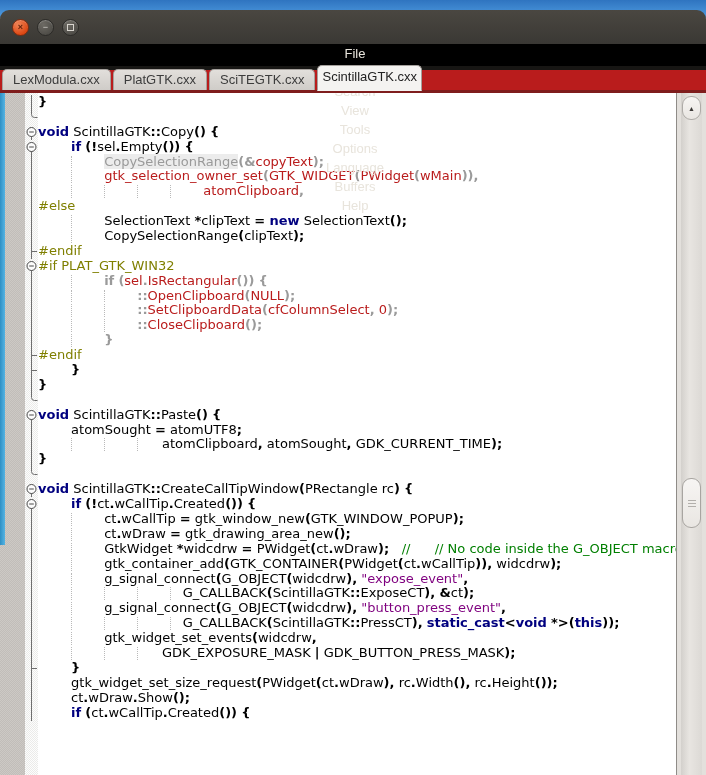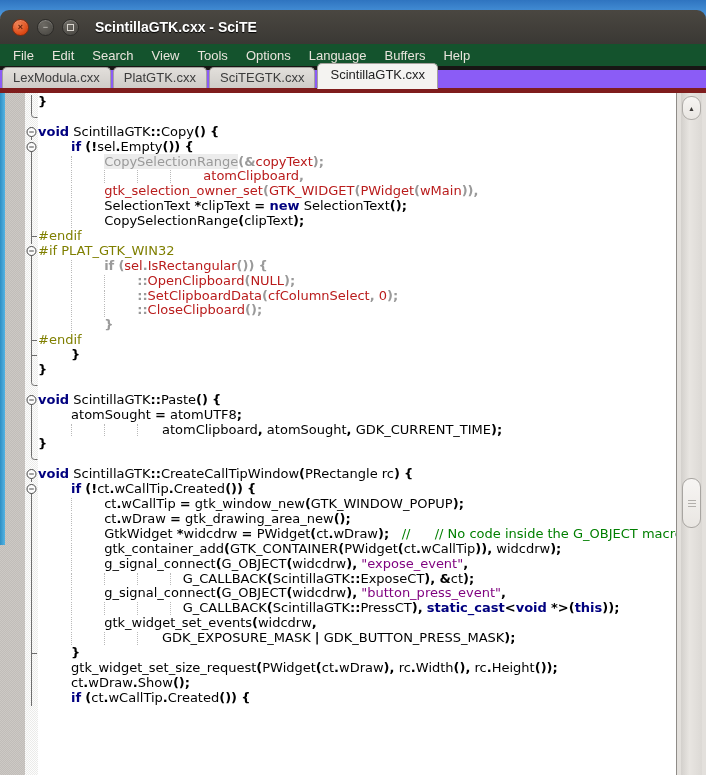--- a/index.html
+++ b/index.html
@@ -18,31 +18,31 @@
     display:flex;align-items:center;justify-content:center;font-size:9px;line-height:1;
     box-shadow:inset 0 1px 1px rgba(255,255,255,.25);cursor:default;}
   .winbtn.close{background:radial-gradient(circle at 35% 30%,#f08457,#dd4814 70%);
     border:1px solid #7e2c10;color:#5e1f0a;font-weight:bold;margin-left:12px;}
   .winbtn.gray{background:radial-gradient(circle at 35% 30%,#6d6a64,#4e4c47 75%);
     border:1px solid #2b2a27;color:#d8d5cf;}
   .winbtn .sq{width:5px;height:5px;border:1px solid #d8d5cf;display:block;}
   .wtitle{color:#ffffff;font-weight:bold;font-size:14px;margin-left:16px;
     text-shadow:0 1px 1px #000;}
   .menubar{position:absolute;left:0;top:44px;width:706px;height:22px;
-    background:#14532d;display:flex;align-items:center;padding-left:4px;box-sizing:border-box;z-index:2;}
+    background:#000000;display:flex;align-items:center;padding-left:4px;box-sizing:border-box;z-index:2;flex-direction:column;}
   .menu-item{color:#e8e4dc;font-size:13px;padding:2px 9px;cursor:default;}
   .menushadow{position:absolute;left:0;top:66px;width:706px;height:4px;background:#171614;z-index:2;}
   
   .tabbar{position:absolute;left:0;top:70px;width:706px;height:23px;
-    background:#8b5cf6;border-bottom:5px solid #7f1d1d;box-sizing:border-box;
+    background:#b91c1c;border-bottom:3px solid #7f1d1d;box-sizing:border-box;
     display:flex;align-items:flex-end;z-index:2;}
   .tab{font-size:13px;color:#3c3c3c;background:linear-gradient(#e2dfdb,#cfccc8);
     border:1px solid #a5a19d;border-bottom:none;border-radius:5px 5px 0 0;
     padding:2px 10px 3px;margin-left:2px;height:15px;cursor:default;white-space:nowrap;}
-  .tab.active{background:#f4f3f1;color:#222;padding:3px 12px 5px;height:16px;
+  .tab.active{background:#f4f3f1;color:#222;padding:3px 4px 5px;height:16px;
     position:relative;z-index:3;margin-bottom:-1px;border-bottom:1px solid #f4f3f1;}
   
   .editor{position:absolute;left:0;top:93px;width:676px;height:682px;background:#ffffff;
     overflow:hidden;z-index:1;}
   .margin-sym{position:absolute;left:0;top:0;width:25px;height:682px;
     background:repeating-conic-gradient(#cdc9c5 0% 25%,#c1bdb9 0% 50%) 0 0/2px 2px;}
   .margin-fold{position:absolute;left:25px;top:0;width:13px;height:682px;
     background:repeating-conic-gradient(#fdfdfd 0% 25%,#ebebe9 0% 50%) 0 0/2px 2px;}
   .lines{position:absolute;left:0;top:2px;width:676px;}
   .ln{display:flex;height:14.9px;}
@@ -78,21 +78,20 @@
 <body>
 
 <div class="top-strip"></div>
 
 <div class="titlebar">
   <span class="winbtn close">×</span>
   <span class="winbtn gray">−</span>
   <span class="winbtn gray">
       <span class="sq"></span>
     </span>
-  <span class="wtitle">ScintillaGTK.cxx - SciTE</span>
 </div>
 
 <div class="menubar">
     <span class="menu-item">File</span>
     <span class="menu-item">Edit</span>
     <span class="menu-item">Search</span>
     <span class="menu-item">View</span>
     <span class="menu-item">Tools</span>
     <span class="menu-item">Options</span>
     <span class="menu-item">Language</span>
@@ -155,29 +154,37 @@
           </svg>
         </span>
         <span class="lc"><span class="guide" style="left: 33.0594px;"></span><span class="tk-t">		</span><span class="tk-h">CopySelectionRange</span><span class="tk-G">(&amp;</span><span class="tk-g">copyText</span><span class="tk-G">);</span></span>
       </div>
       <div class="ln">
         <span class="fm">
           <svg width="13" height="15">
             <line x1="6.5" y1="0" x2="6.5" y2="15" stroke="#6e6e6e"></line>
           </svg>
         </span>
+        <span class="lc"><span class="guide" style="left: 33.0594px;"></span><span class="tk-t">		</span><span class="tk-g">gtk_selection_owner_set</span><span class="tk-G">(</span><span class="tk-g">GTK_WIDGET</span><span class="tk-G">(</span><span class="tk-g">PWidget</span><span class="tk-G">(</span><span class="tk-g">wMain</span><span class="tk-G">)),</span></span>
+      </div>
+      <div class="ln">
+        <span class="fm">
+          <svg width="13" height="15">
+            <line x1="6.5" y1="0" x2="6.5" y2="15" stroke="#6e6e6e"></line>
+          </svg>
+        </span>
         <span class="lc"><span class="guide" style="left: 33.0594px;"></span><span class="guide" style="left: 66.1188px;"></span><span class="guide" style="left: 99.1781px;"></span><span class="guide" style="left: 132.238px;"></span><span class="tk-t">		                        </span><span class="tk-g">atomClipboard</span><span class="tk-G">,</span></span>
       </div>
       <div class="ln">
         <span class="fm">
           <svg width="13" height="15">
             <line x1="6.5" y1="0" x2="6.5" y2="15" stroke="#6e6e6e"></line>
           </svg>
         </span>
-        <span class="lc"><span class="guide" style="left: 33.0594px;"></span><span class="tk-t">		</span><span class="tk-g">gtk_selection_owner_set</span><span class="tk-G">(</span><span class="tk-g">GTK_WIDGET</span><span class="tk-G">(</span><span class="tk-g">PWidget</span><span class="tk-G">(</span><span class="tk-g">wMain</span><span class="tk-G">)),</span></span>
+        <span class="lc"><span class="tk-p">#else</span></span>
       </div>
       <div class="ln">
         <span class="fm">
           <svg width="13" height="15">
             <line x1="6.5" y1="0" x2="6.5" y2="15" stroke="#6e6e6e"></line>
           </svg>
         </span>
         <span class="lc"><span class="guide" style="left: 33.0594px;"></span><span class="tk-t">		</span><span class="tk-i">SelectionText</span><span class="tk-t"> </span><span class="tk-o">*</span><span class="tk-i">clipText</span><span class="tk-t"> </span><span class="tk-o">=</span><span class="tk-t"> </span><span class="tk-k">new</span><span class="tk-t"> </span><span class="tk-i">SelectionText</span><span class="tk-o">();</span></span>
       </div>
       <div class="ln">

